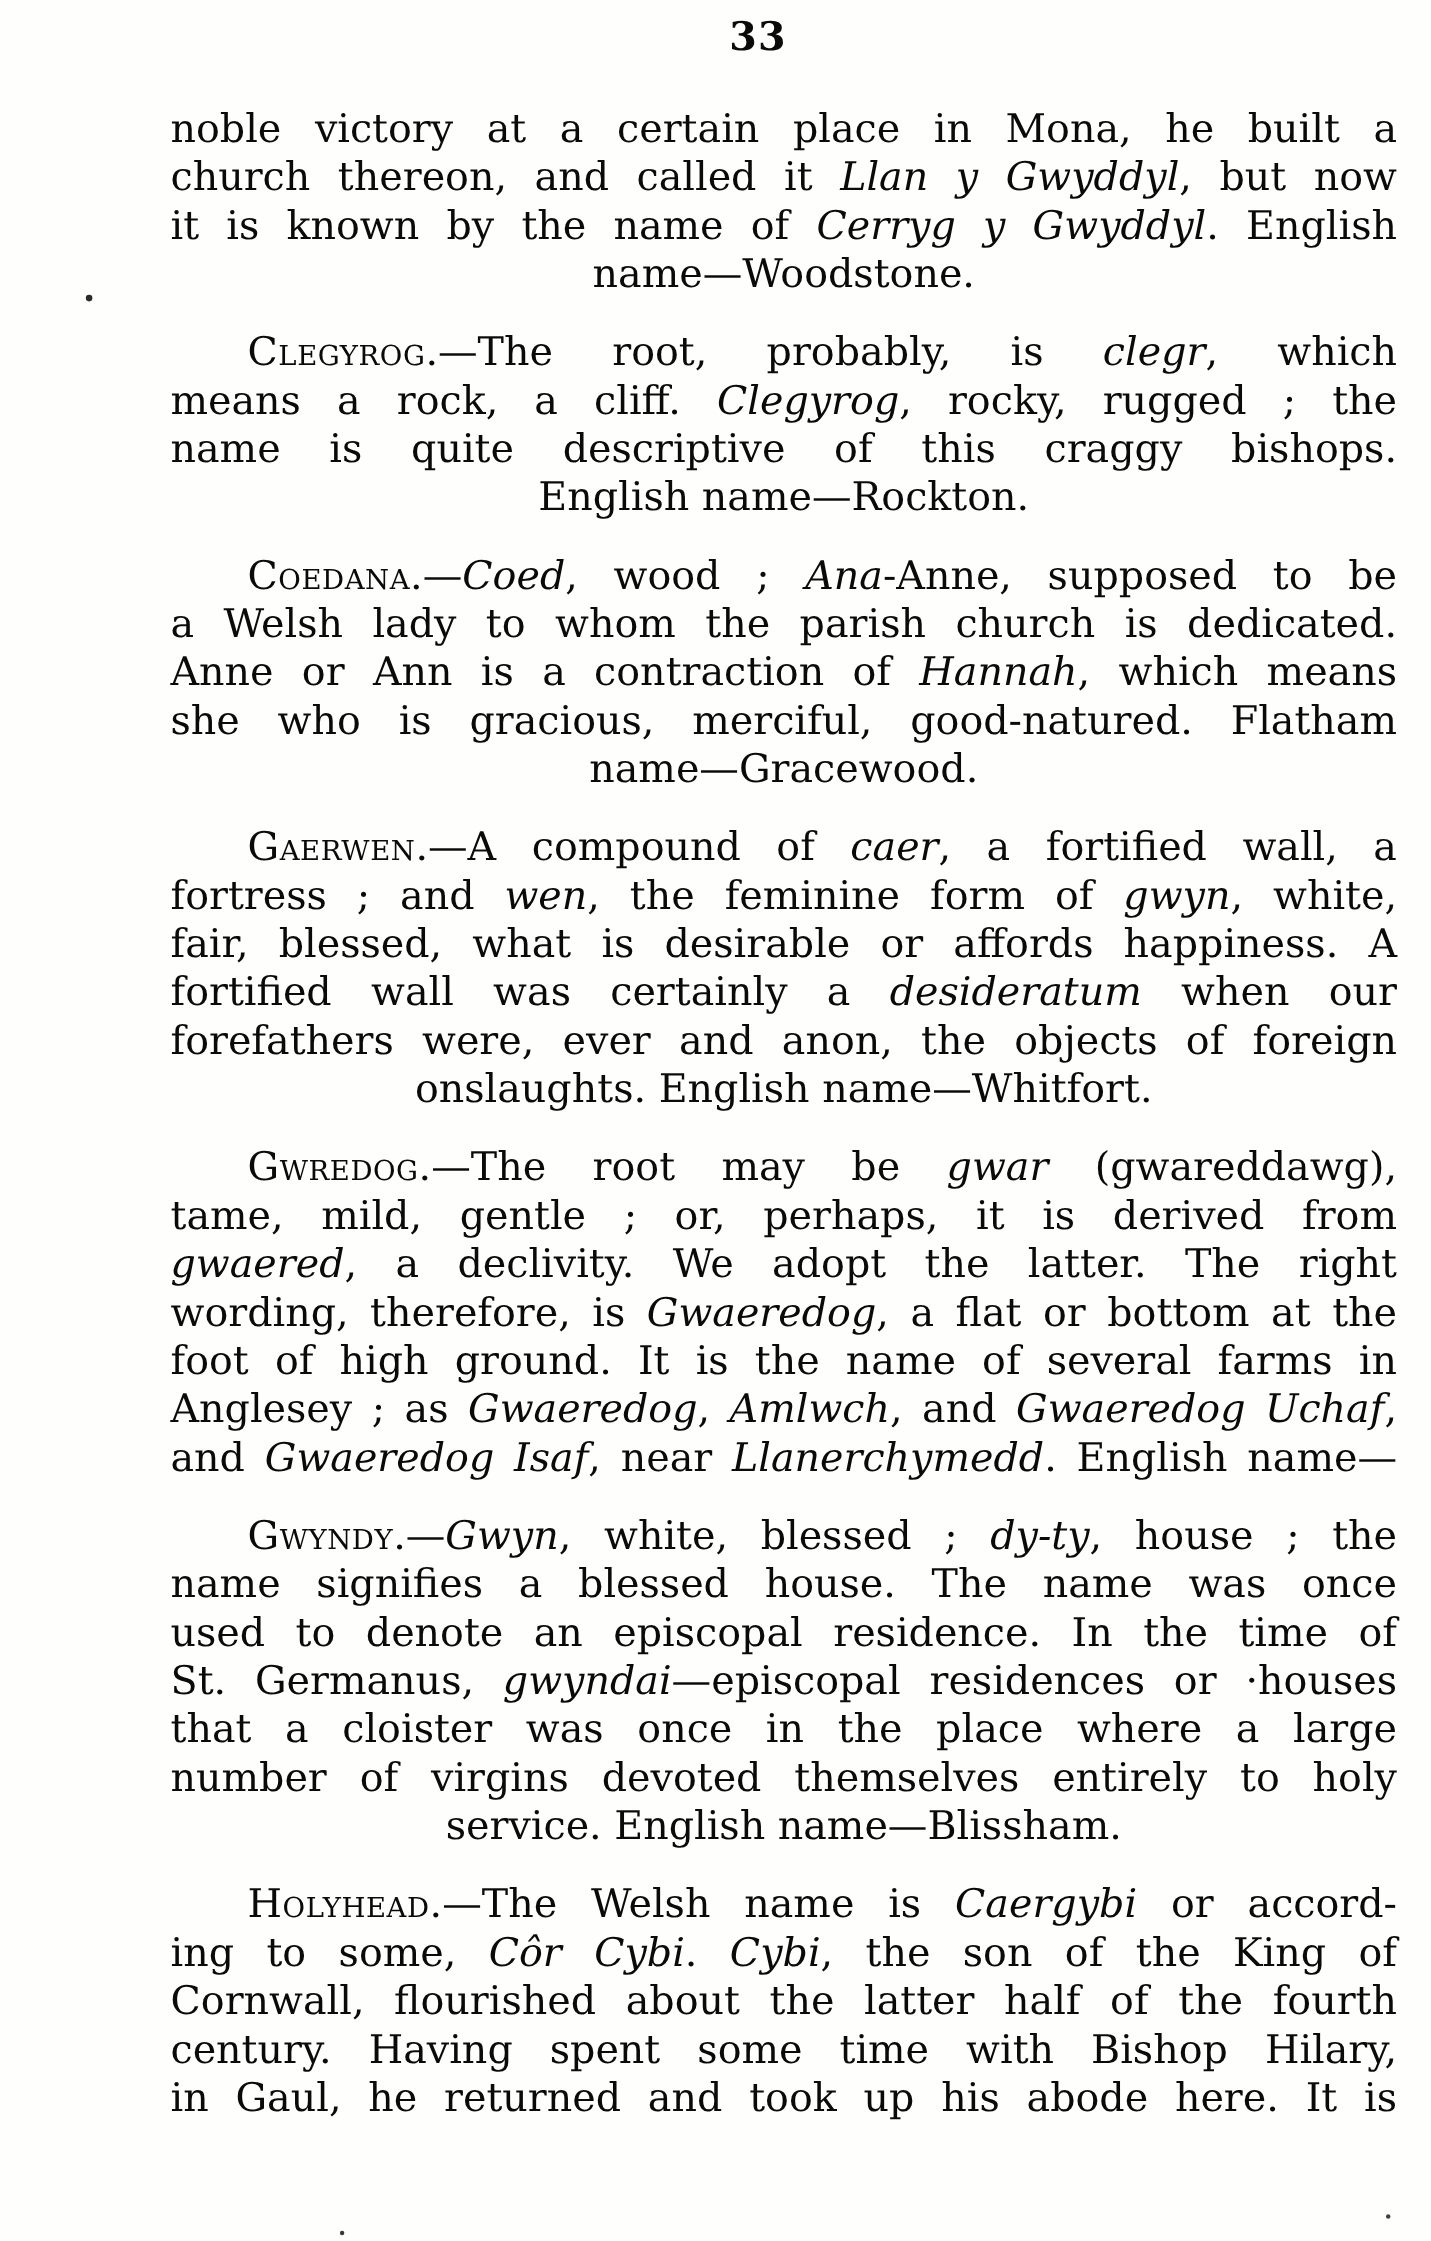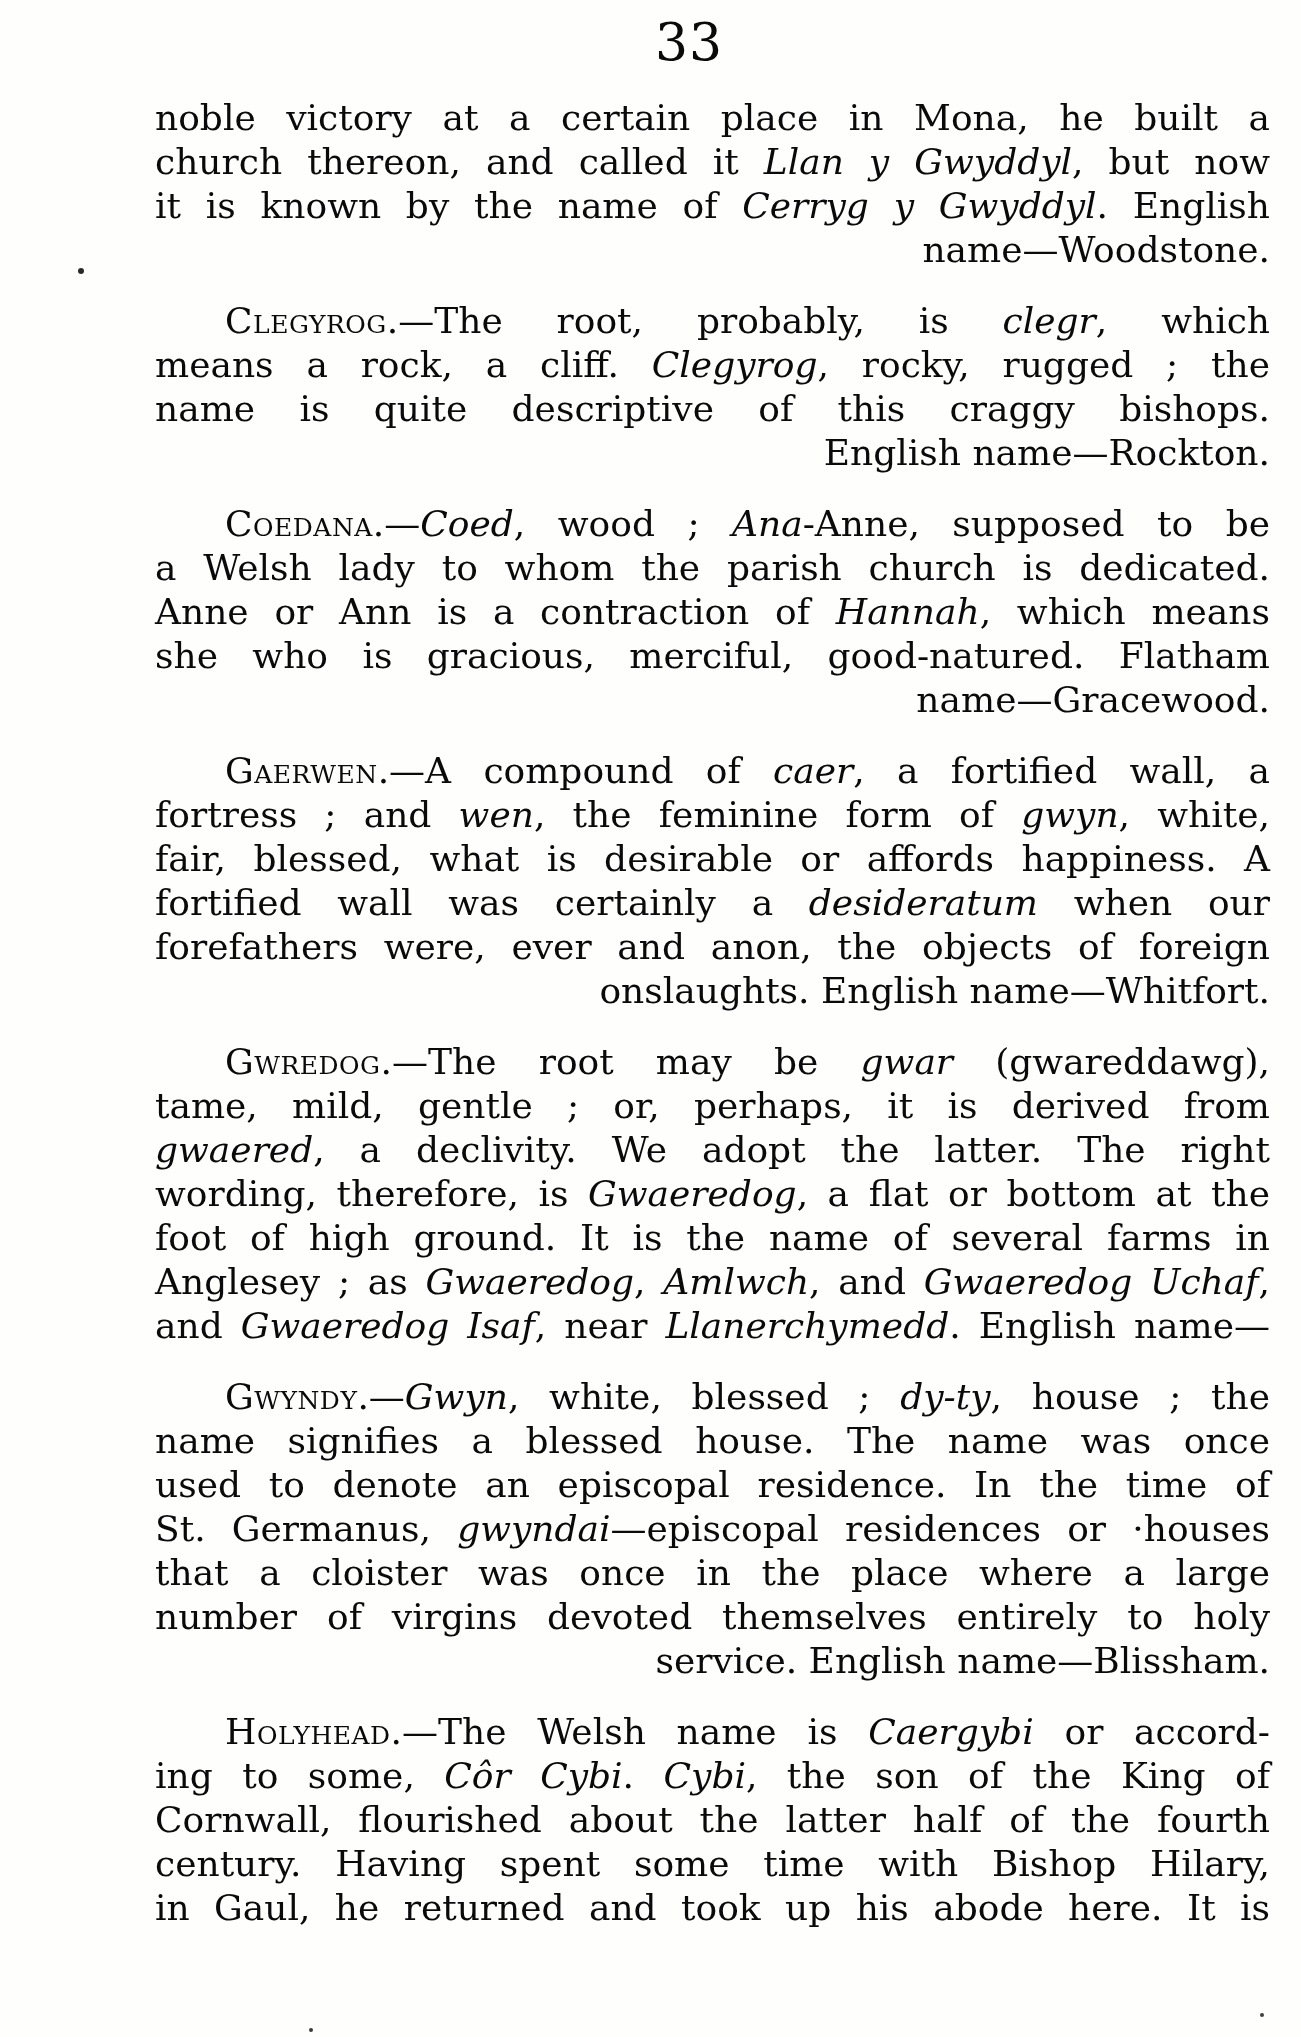--- a/index.html
+++ b/index.html
@@ -11,37 +11,37 @@
     overflow: hidden;
     font-family: "DejaVu Serif", "Liberation Serif", serif;
     color: #0a0a0a;
   }
   .pageno {
     position: absolute;
     top: 12px;
     left: 108px;
     width: 1162px;
     text-align: center;
-    font-size: 52px;
-    font-weight: 400;
+    font-size: 36px;
+    font-weight: 700;
     letter-spacing: 1px;
   }
   .body-col {
     position: absolute;
     top: 96px;
     left: 108px;
     width: 1162px;
   }
   .para { margin-top: 27px; margin-left: 47px; }
   .para:first-child { margin-top: 0; }
   .line {
     font-size: 36px;
     line-height: 44px;
     height: 44px;
-    text-align: right;
+    text-align: center;
     white-space: normal;
   }
   .line.just {
     text-align: justify;
     text-align-last: justify;
   }
   .para.ind .line:first-child { text-indent: 70px; }
   .plain { }
   .italic { font-style: italic; }
   .smallcaps {

